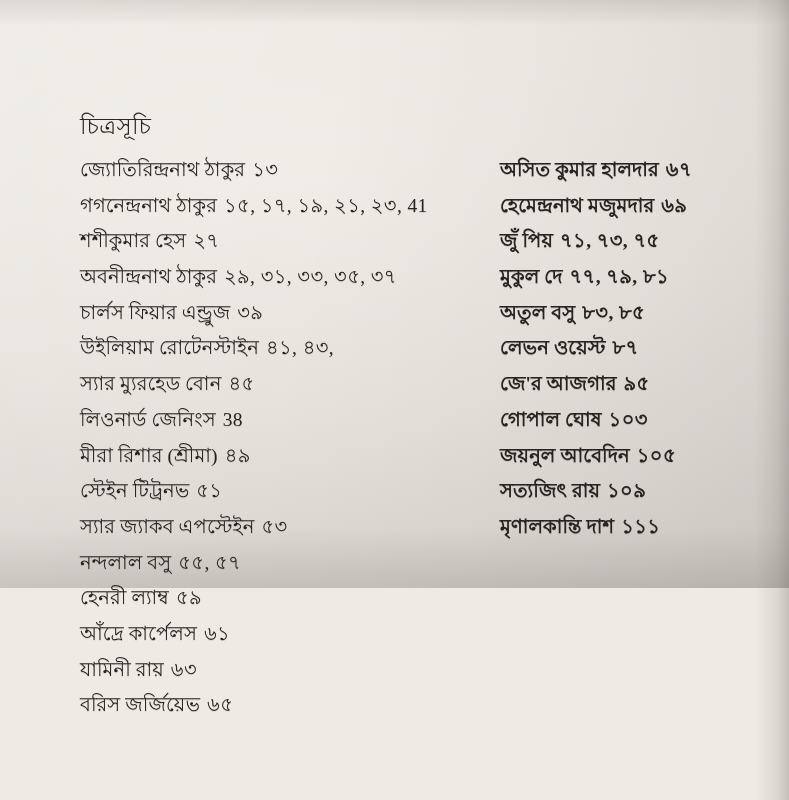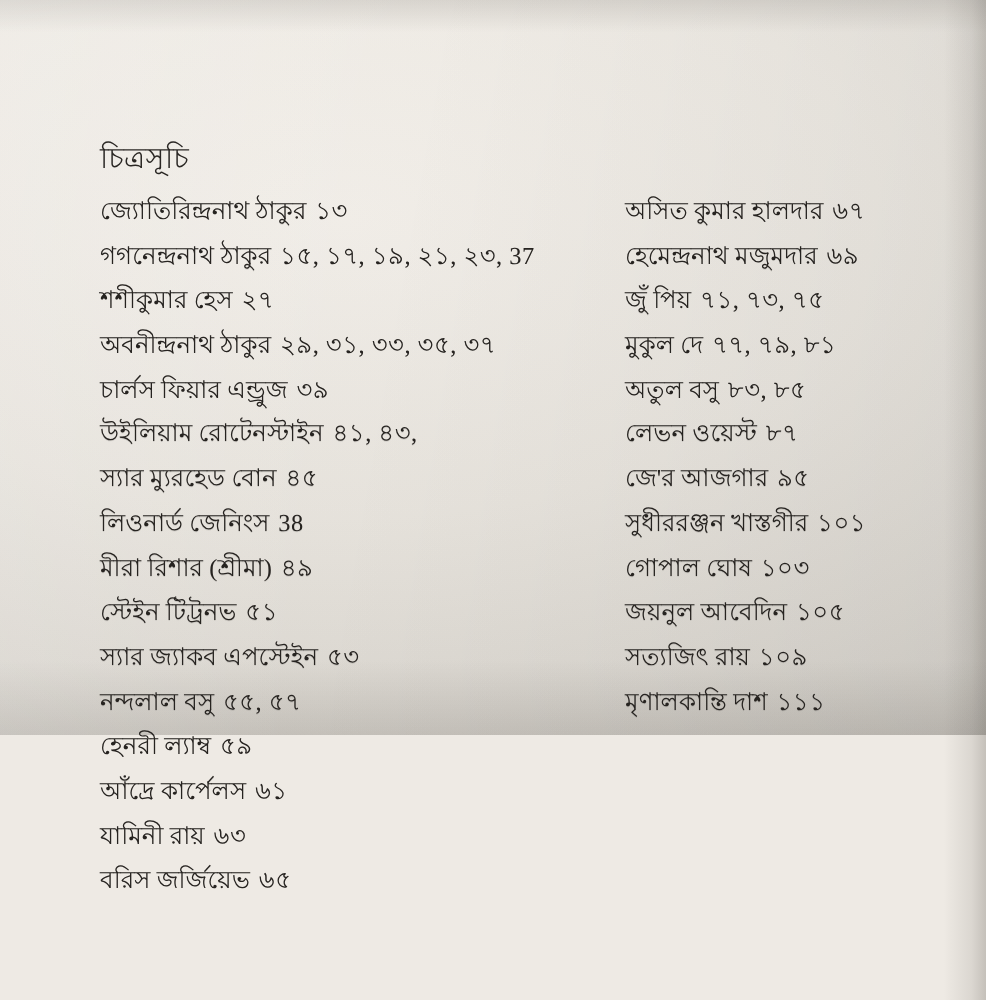--- a/index.html
+++ b/index.html
@@ -87,20 +87,21 @@
     display: flex;
     flex-direction: column;
   }
   .col-left {
     margin-left: 80px;
     width: 420px;
   }
   .col-right {
     margin-left: 0px;
     width: 280px;
+    font-weight: bold;
   }
 
   .entry {
     font-size: 19.5px;
     line-height: 1.0;
     color: #262320;
     margin-bottom: 16.2px;
     white-space: nowrap;
     font-family: "Liberation Serif", "DejaVu Serif", serif;
     text-shadow: 0 0.5px 0.5px rgba(0,0,0,0.10);
@@ -120,21 +121,21 @@
   <div class="top-shadow"></div>
   <div class="edge-shadow"></div>
   <div class="bottom-shadow"></div>
 
   <div class="content">
     <div class="heading">চিত্রসূচি</div>
 
     <div class="columns">
       <div class="col col-left">
           <div class="entry"><span class="nm">জ্যোতিরিন্দ্রনাথ ঠাকুর</span><span class="pg">১৩</span></div>
-          <div class="entry"><span class="nm">গগনেন্দ্রনাথ ঠাকুর</span><span class="pg">১৫, ১৭, ১৯, ২১, ২৩, 37</span></div>
+          <div class="entry"><span class="nm">গগনেন্দ্রনাথ ঠাকুর</span><span class="pg">১৫, ১৭, ১৯, ২১, ২৩, 41</span></div>
           <div class="entry"><span class="nm">শশীকুমার হেস</span><span class="pg">২৭</span></div>
           <div class="entry"><span class="nm">অবনীন্দ্রনাথ ঠাকুর</span><span class="pg">২৯, ৩১, ৩৩, ৩৫, ৩৭</span></div>
           <div class="entry"><span class="nm">চার্লস ফিয়ার এন্ড্রুজ</span><span class="pg">৩৯</span></div>
           <div class="entry"><span class="nm">উইলিয়াম রোটেনস্টাইন</span><span class="pg">৪১, ৪৩,</span></div>
           <div class="entry"><span class="nm">স্যার ম্যুরহেড বোন</span><span class="pg">৪৫</span></div>
           <div class="entry"><span class="nm">লিওনার্ড জেনিংস</span><span class="pg">38</span></div>
           <div class="entry"><span class="nm">মীরা রিশার (শ্রীমা)</span><span class="pg">৪৯</span></div>
           <div class="entry"><span class="nm">স্টেইন টিট্রনভ</span><span class="pg">৫১</span></div>
           <div class="entry"><span class="nm">স্যার জ্যাকব এপস্টেইন</span><span class="pg">৫৩</span></div>
           <div class="entry"><span class="nm">নন্দলাল বসু</span><span class="pg">৫৫, ৫৭</span></div>
@@ -144,21 +145,20 @@
           <div class="entry"><span class="nm">বরিস জর্জিয়েভ</span><span class="pg">৬৫</span></div>
         </div>
       <div class="col col-right">
           <div class="entry"><span class="nm">অসিত কুমার হালদার</span><span class="pg">৬৭</span></div>
           <div class="entry"><span class="nm">হেমেন্দ্রনাথ মজুমদার</span><span class="pg">৬৯</span></div>
           <div class="entry"><span class="nm">জুঁ পিয়</span><span class="pg">৭১, ৭৩, ৭৫</span></div>
           <div class="entry"><span class="nm">মুকুল দে</span><span class="pg">৭৭, ৭৯, ৮১</span></div>
           <div class="entry"><span class="nm">অতুল বসু</span><span class="pg">৮৩, ৮৫</span></div>
           <div class="entry"><span class="nm">লেভন ওয়েস্ট</span><span class="pg">৮৭</span></div>
           <div class="entry"><span class="nm">জে'র আজগার</span><span class="pg">৯৫</span></div>
-          <div class="entry"><span class="nm">সুধীররঞ্জন খাস্তগীর</span><span class="pg">১০১</span></div>
           <div class="entry"><span class="nm">গোপাল ঘোষ</span><span class="pg">১০৩</span></div>
           <div class="entry"><span class="nm">জয়নুল আবেদিন</span><span class="pg">১০৫</span></div>
           <div class="entry"><span class="nm">সত্যজিৎ রায়</span><span class="pg">১০৯</span></div>
           <div class="entry"><span class="nm">মৃণালকান্তি দাশ</span><span class="pg">১১১</span></div>
         </div>
     </div>
   </div>
 </div>
 
 </body></html>

